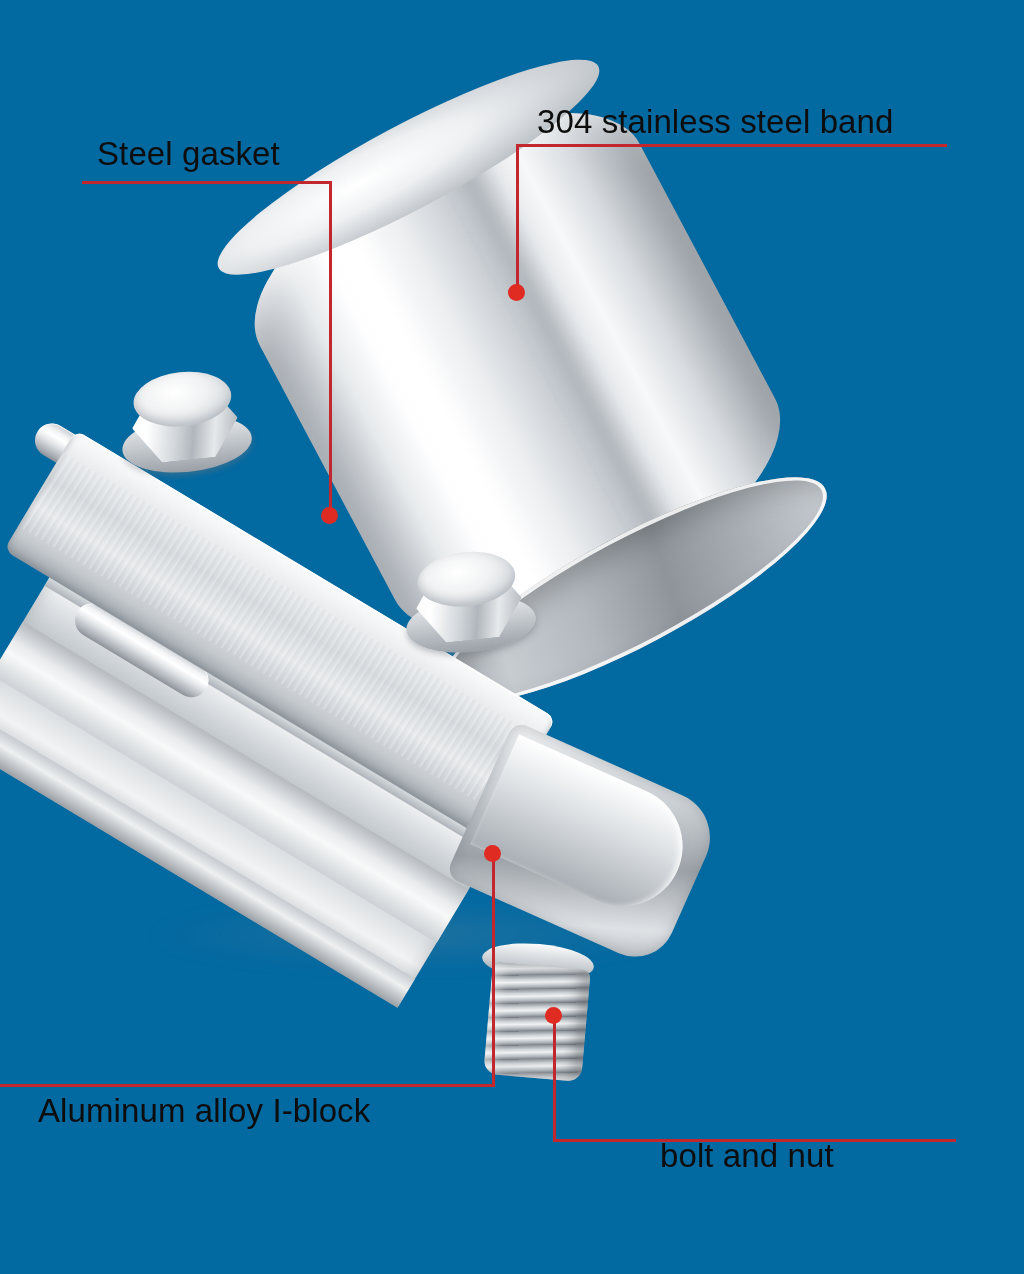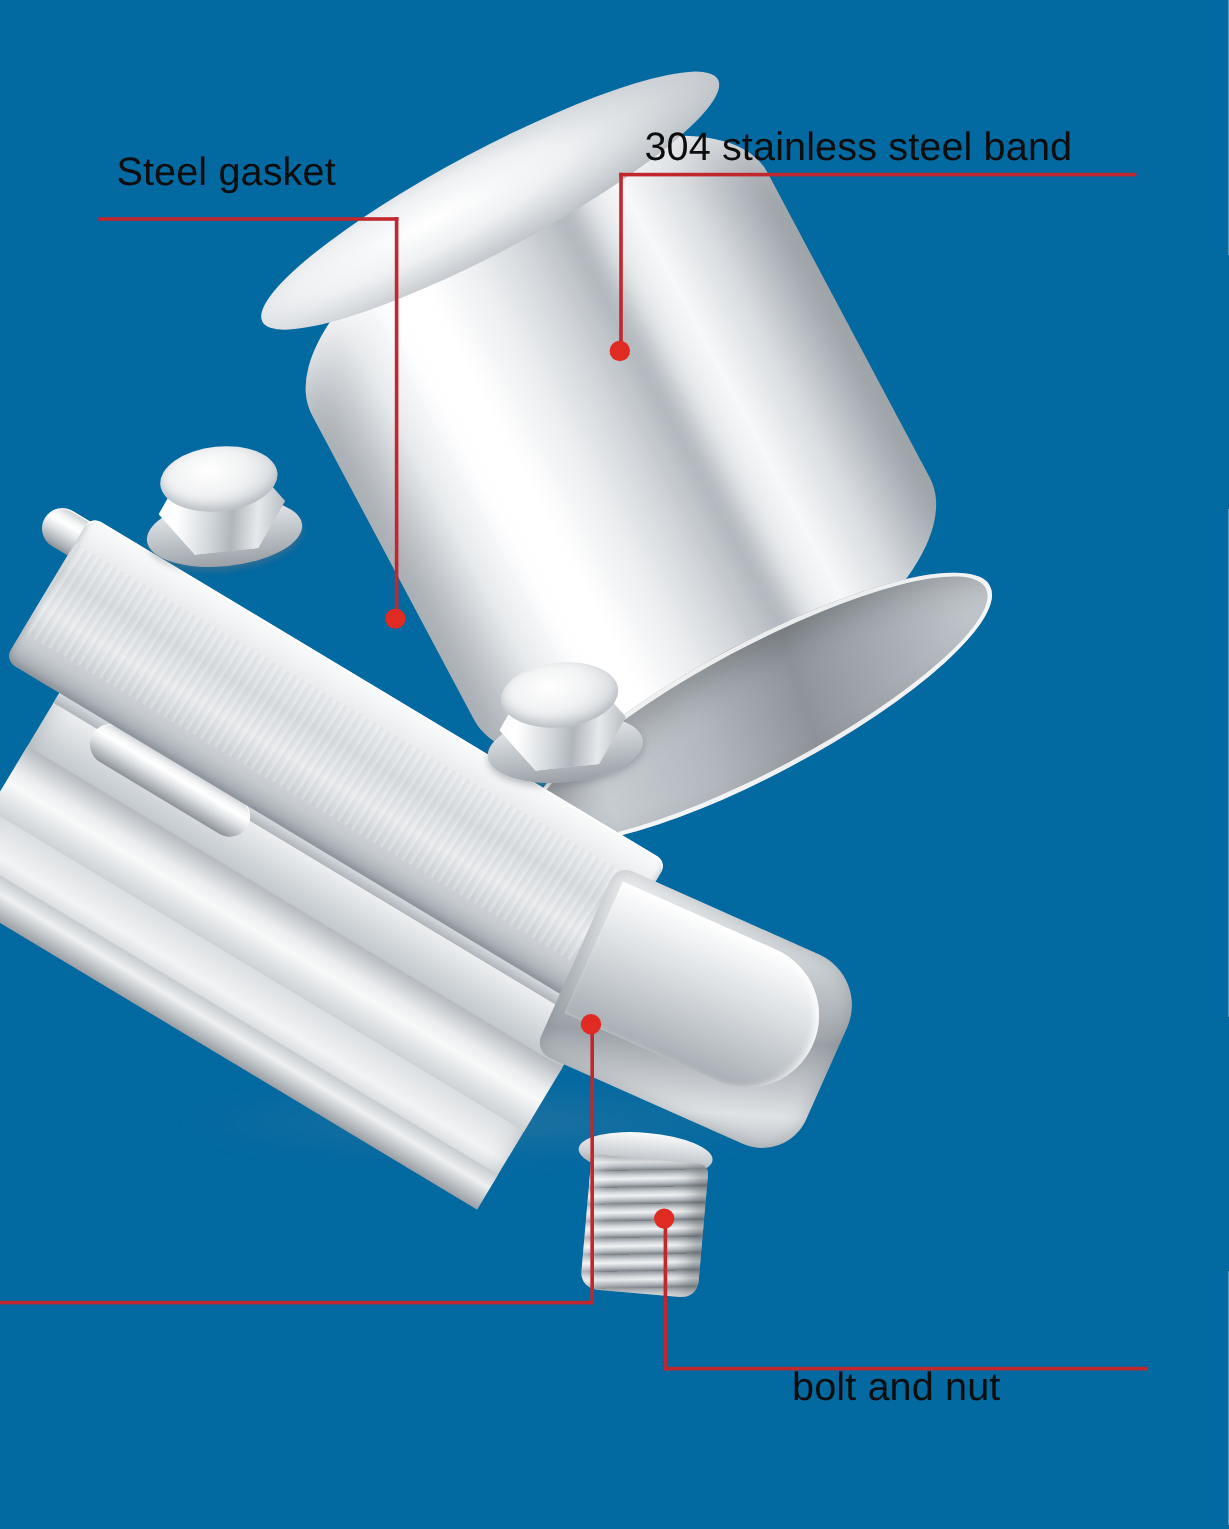--- a/index.html
+++ b/index.html
@@ -23,21 +23,21 @@
   .callout-label {
     position: absolute;
     color: #0d0d0d;
     font-size: 33px;
     line-height: 41px;
     letter-spacing: 0.1px;
     white-space: pre;
     font-weight: 400;
   }
   #label-band      { left: 537px; top: 101px; }
-  #label-gasket    { left: 97px;  top: 122px; }
+  #label-gasket    { left: 97px;  top: 133px; }
   #label-iblock    { left: 38px;  top: 1090px; }
   #label-bolt      { left: 660px; top: 1053px; }
 
   
   .leader {
     position: absolute;
     background: #c1272d;
   }
   .leader.h { height: 3px; }
   .leader.v { width: 3px; }
@@ -395,18 +395,19 @@
 
   <div class="marker-dot" id="dot-band"></div>
   <div class="marker-dot" id="dot-gasket"></div>
   <div class="marker-dot" id="dot-iblock"></div>
   <div class="marker-dot" id="dot-bolt"></div>
 
   <div class="callout-label" id="label-band">304 stainless steel band</div>
 
   <div class="callout-label" id="label-gasket">Steel gasket</div>
 
+  <div class="callout-label" id="label-iblock">Aluminum alloy I-block</div>
 
   <div class="callout-label" id="label-bolt">
     <div>bolt and nut</div>
   </div>
 
 </div>
 
 </body></html>

